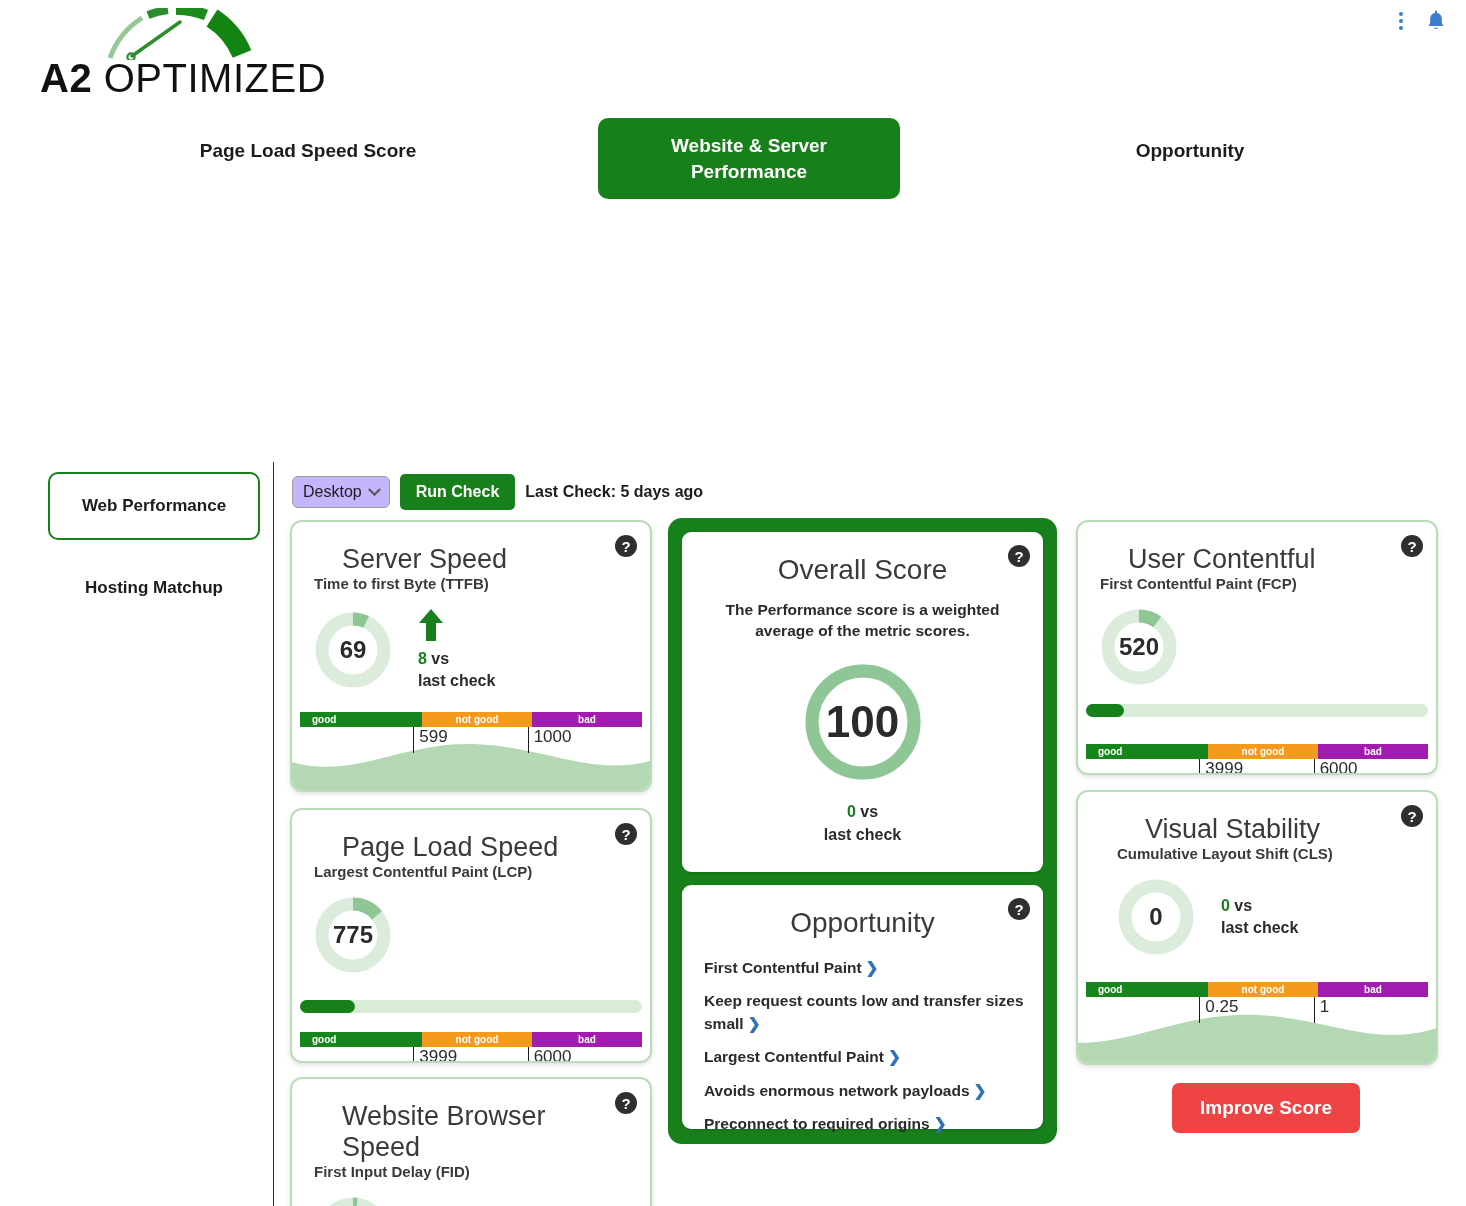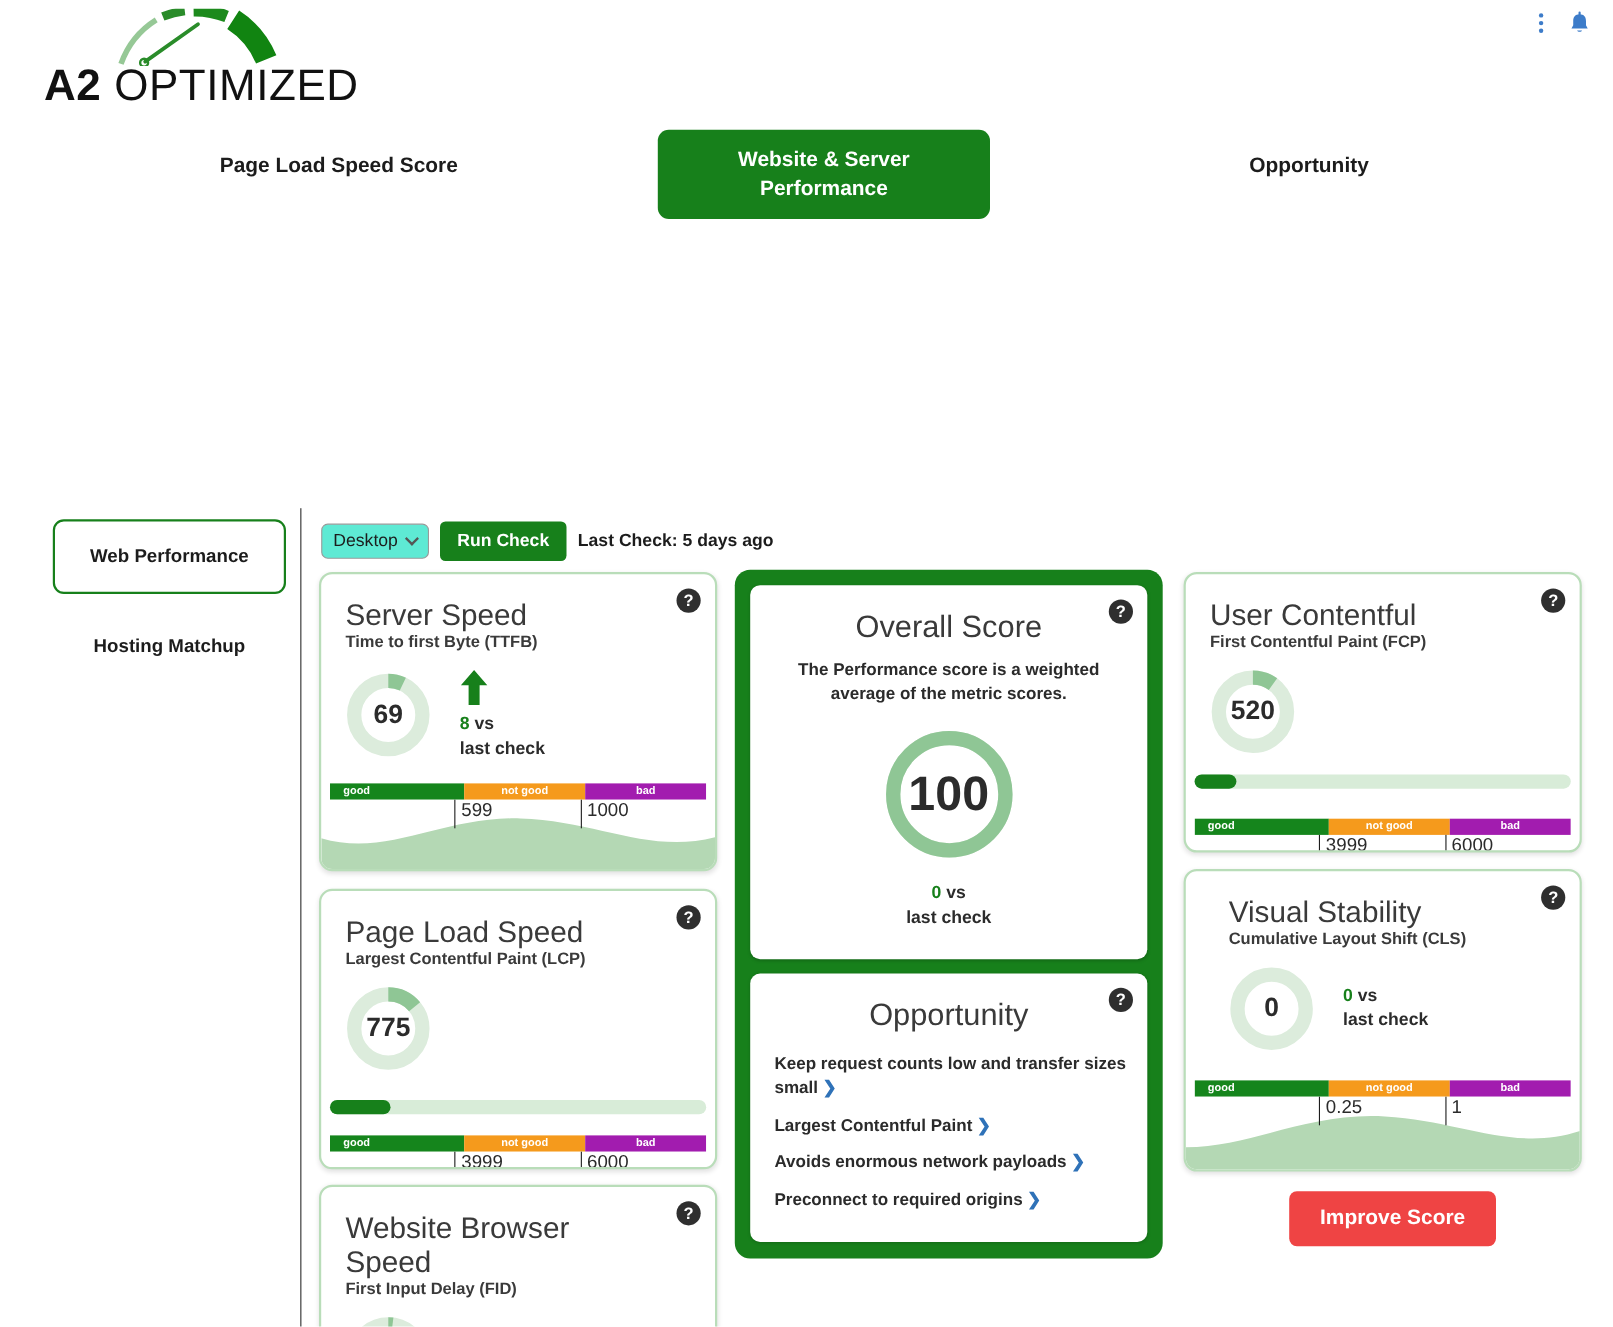--- a/index.html
+++ b/index.html
@@ -51,21 +51,21 @@
     padding: 22px 8px; cursor: pointer;
   }
   .side-item.active { border: 2px solid #17801b; border-radius: 10px; }
   .side-item.plain { margin-top: 16px; }
 
   .vrule { position: absolute; left: 273px; top: 232px; width: 1px; height: 918px; background: #2b2b2b; }
 
   
   .toolbar { position: absolute; left: 292px; top: 244px; display: flex; align-items: center; gap: 10px; }
   .select-box {
-    border: 1px solid #9a9a9a; border-radius: 6px; background: #5eead4;
+    border: 1px solid #9a9a9a; border-radius: 6px; background: #c4b5fd;
     font-size: 16px; padding: 6px 10px; display: flex; align-items: center; gap: 8px;
     cursor: pointer; color: #1c1c1c;
   }
   .chev-d { width: 9px; height: 9px; border-right: 2px solid #555; border-bottom: 2px solid #555; transform: rotate(45deg) translate(-2px,-2px); }
   .run-btn {
     background: #17801b; color: #fff; font-size: 16px; font-weight: bold;
     border: none; border-radius: 5px; padding: 9px 16px; cursor: pointer;
     font-family: "Liberation Sans", sans-serif;
   }
   .lastcheck { font-size: 16px; font-weight: bold; color: #1c1c1c; }
@@ -77,21 +77,21 @@
     box-shadow: 0 2px 5px rgba(0,0,0,.12);
     overflow: hidden;
   }
   .help-ico {
     position: absolute; right: 13px; top: 13px;
     width: 22px; height: 22px; border-radius: 50%;
     background: #2f2f2f; color: #fff; font-size: 15px; font-weight: bold;
     display: flex; align-items: center; justify-content: center; cursor: pointer;
     font-family: "Liberation Sans", sans-serif;
   }
-  .card-title { font-size: 27px; font-weight: normal; color: #3a3a3a; line-height: 1.15; }
+  .card-title { font-size: 27px; font-weight: normal; color: #3a3a3a; line-height: 1.15; margin-left: 28px; }
   .card-sub { font-size: 15px; font-weight: bold; color: #3a3a3a; margin-top: 0; }
 
   .metric-row { display: flex; align-items: center; gap: 26px; }
 
   .donut { position: relative; width: 78px; height: 78px; }
   .donut svg { display: block; }
   .donut-val {
     position: absolute; inset: 0; display: flex; align-items: center; justify-content: center;
     font-size: 24px; font-weight: bold; color: #2b2b2b;
   }
@@ -312,20 +312,23 @@
         <span class="num" style="color:#17801b; font-weight:bold;">0</span><span style="font-weight:bold;"> vs</span>
         <span style="display:block; font-weight:bold;">last check</span>
       </div>
     </div>
 
     <div class="inner-card" style="height:244px; margin-top:13px;">
       <div class="help-ico">?</div>
       <div class="opp-title">Opportunity</div>
       <div class="opp-list">
         <div class="opp-item">
+          <span>First Contentful Paint</span><span class="chev">❯</span>
+        </div>
+        <div class="opp-item">
           <span>Keep request counts low and transfer sizes small</span><span class="chev">❯</span>
         </div>
         <div class="opp-item">
           <span>Largest Contentful Paint</span><span class="chev">❯</span>
         </div>
         <div class="opp-item">
           <span>Avoids enormous network payloads</span><span class="chev">❯</span>
         </div>
         <div class="opp-item">
           <span>Preconnect to required origins</span><span class="chev">❯</span>

